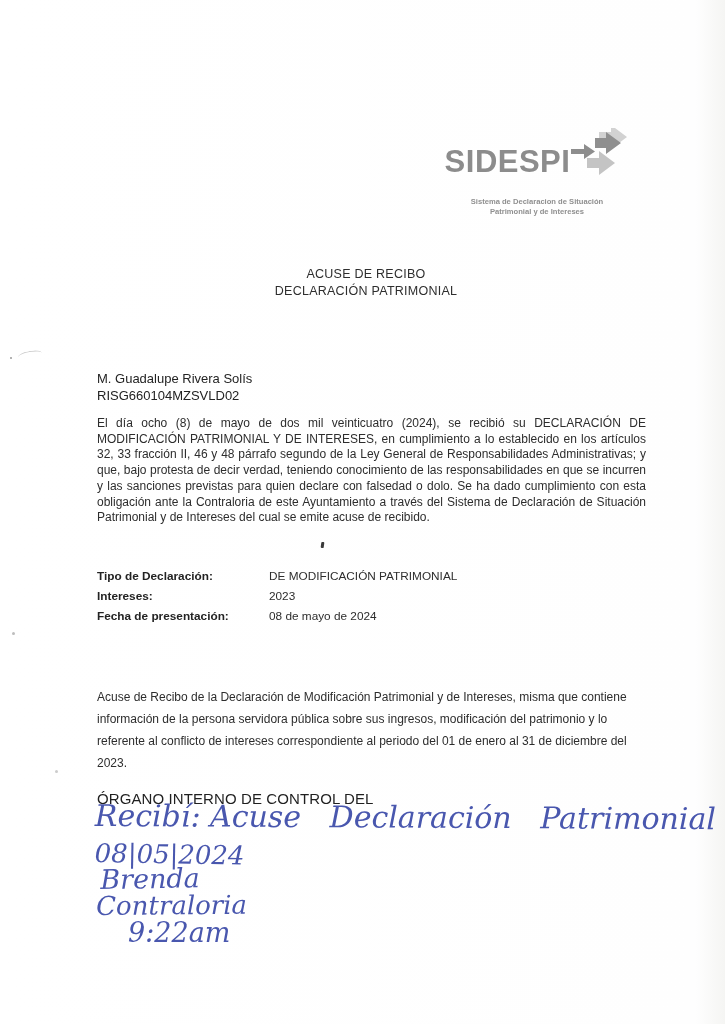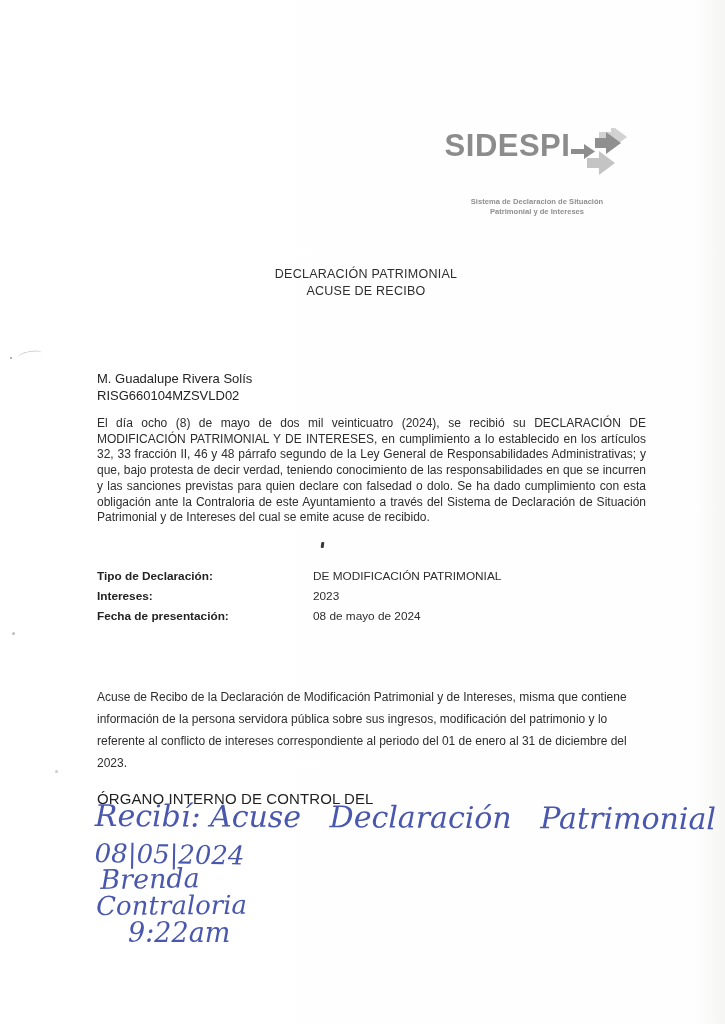--- a/index.html
+++ b/index.html
@@ -8,41 +8,41 @@
     position:relative;
     width:725px; height:1024px;
     background:linear-gradient(90deg,#ffffff 0%,#fefefe 96%,#f5f5f3 100%);
     font-family:"Liberation Sans", sans-serif;
     color:#2b2b2b;
     overflow:hidden;
   }
 
   
   .logo { position:absolute; left:448px; top:128px; width:178px; text-align:center; filter:blur(.3px); }
-  .logo-row { display:flex; align-items:flex-start; justify-content:center; }
+  .logo-row { display:flex; align-items:flex-end; justify-content:center; }
   .logo-text { font-size:31px; font-weight:bold; color:#8c8c8c; letter-spacing:.5px; }
   .logo-arrows { margin-left:1px; flex:0 0 auto; }
   .logo-tagline { font-size:7.6px; font-weight:bold; color:#8f8f8f; line-height:9.5px; margin-top:17px; }
 
   
   .title { position:absolute; left:10px; top:266px; width:712px; text-align:center;
            font-size:12.5px; line-height:16.5px; color:#2e2e2e; letter-spacing:.25px; }
 
   
   .recipient { position:absolute; left:97px; top:370px; font-weight:normal;
                font-size:13px; line-height:17px; color:#232323; }
 
   
   .para { position:absolute; left:97px; width:549px; font-size:12px; color:#2d2d2d; }
   .para1 { top:416px; line-height:15.7px; text-align:justify; }
   .para2 { top:686px; line-height:22px; text-align:left; }
 
   
   .details { position:absolute; left:97px; top:566px; font-size:11.8px; }
-  .drow { display:flex; line-height:20px;gap:44px; }
+  .drow { display:flex; line-height:20px; }
   .dlabel { font-weight:bold; width:140px; color:#232323; }
   .dvalue { color:#2d2d2d;margin-left:32px; }
 
   
   .organo { position:absolute; left:97px; top:790px; font-weight:normal;
             font-size:15px; color:#1f1f1f; letter-spacing:.1px; }
 
   
   .hw { position:absolute; font-family:"DejaVu Serif", serif; font-style:italic;
         color:#3a49a8; white-space:pre; transform-origin:left top; opacity:.92; }
@@ -76,22 +76,22 @@
         <polygon points="16,30 28,30 28,23 44,35 28,47 28,40 16,40" fill="#c4c4c4"></polygon>
       </svg>
     </div>
     <div class="logo-tagline">
       <div>Sistema de Declaracion de Situación</div>
       <div>Patrimonial y de Intereses</div>
     </div>
   </div>
 
   <div class="title">
+    <div>ACUSE DE RECIBO</div>
     <div>DECLARACIÓN PATRIMONIAL</div>
-    <div>ACUSE DE RECIBO</div>
   </div>
 
   <div class="recipient">
     <div>M. Guadalupe Rivera Solís</div>
     <div>RISG660104MZSVLD02</div>
   </div>
 
   <p class="para para1">El día ocho (8) de mayo de dos mil veinticuatro (2024), se recibió su DECLARACIÓN DE MODIFICACIÓN PATRIMONIAL Y DE INTERESES, en cumplimiento a lo establecido en los artículos 32, 33 fracción II, 46 y 48 párrafo segundo de la Ley General de Responsabilidades Administrativas; y que, bajo protesta de decir verdad, teniendo conocimiento de las responsabilidades en que se incurren y las sanciones previstas para quien declare con falsedad o dolo. Se ha dado cumplimiento con esta obligación ante la Contraloria de este Ayuntamiento a través del Sistema de Declaración de Situación Patrimonial y de Intereses del cual se emite acuse de recibido.</p>
 
   <div class="details">

